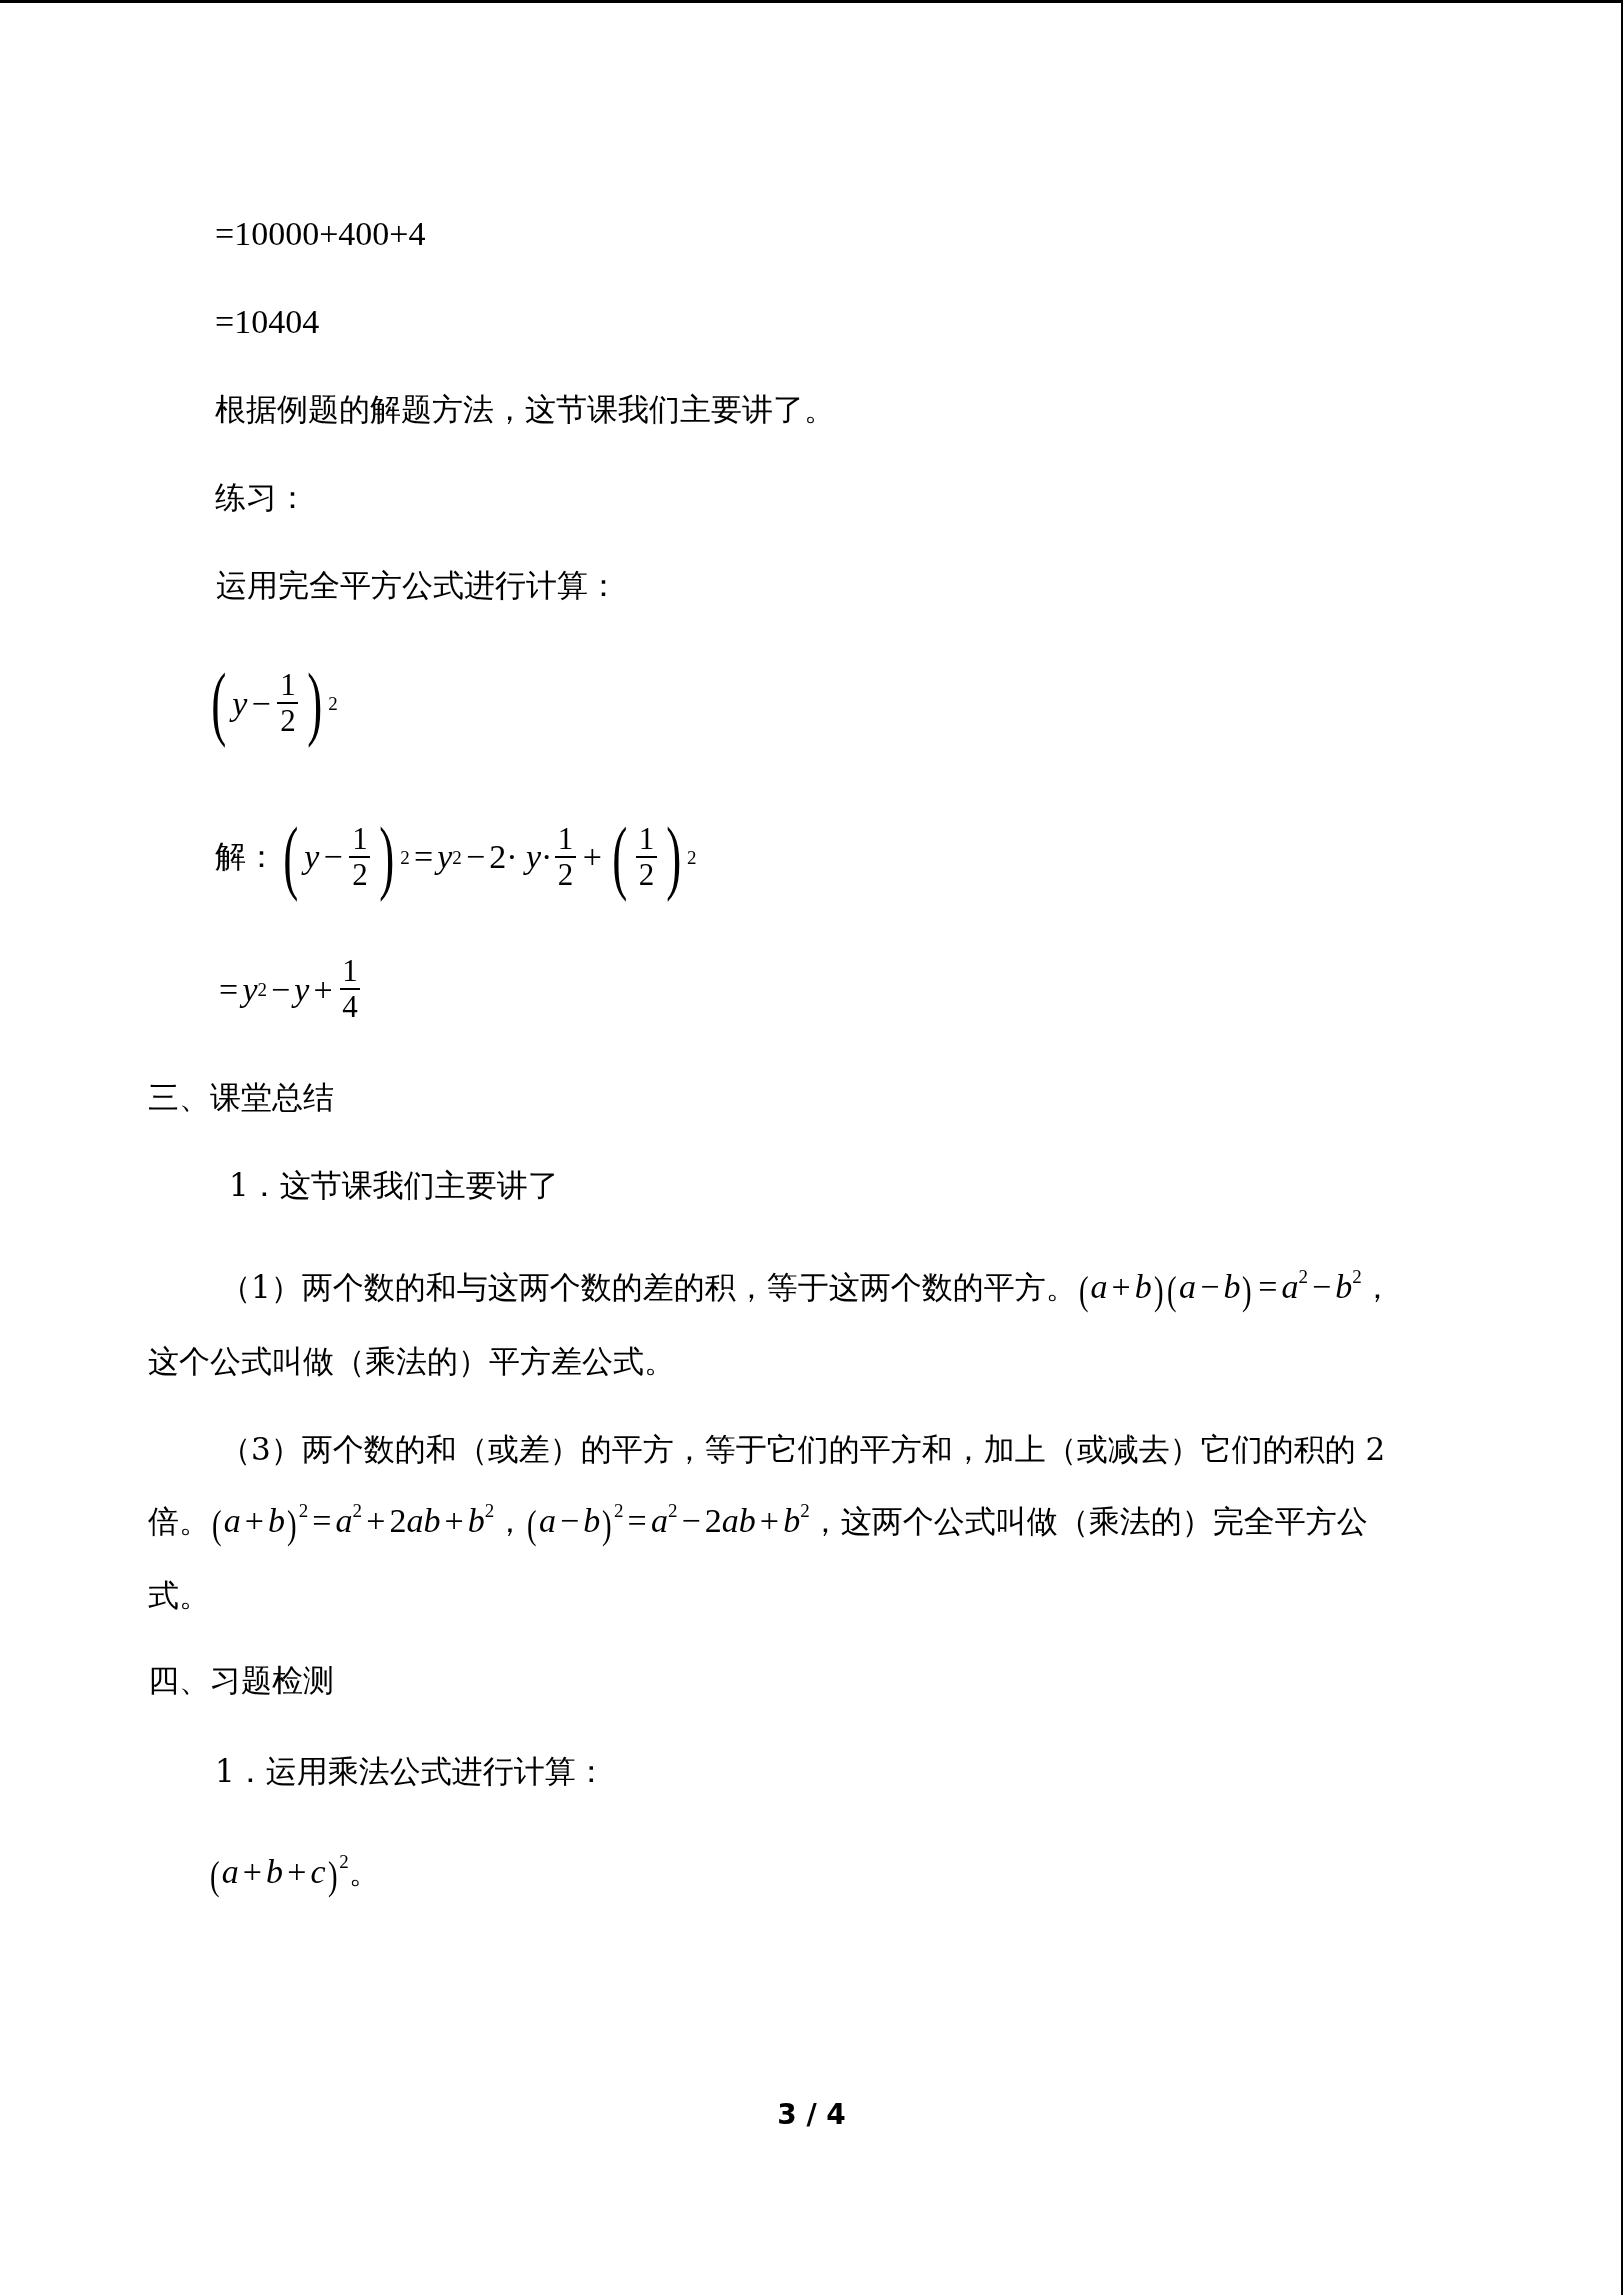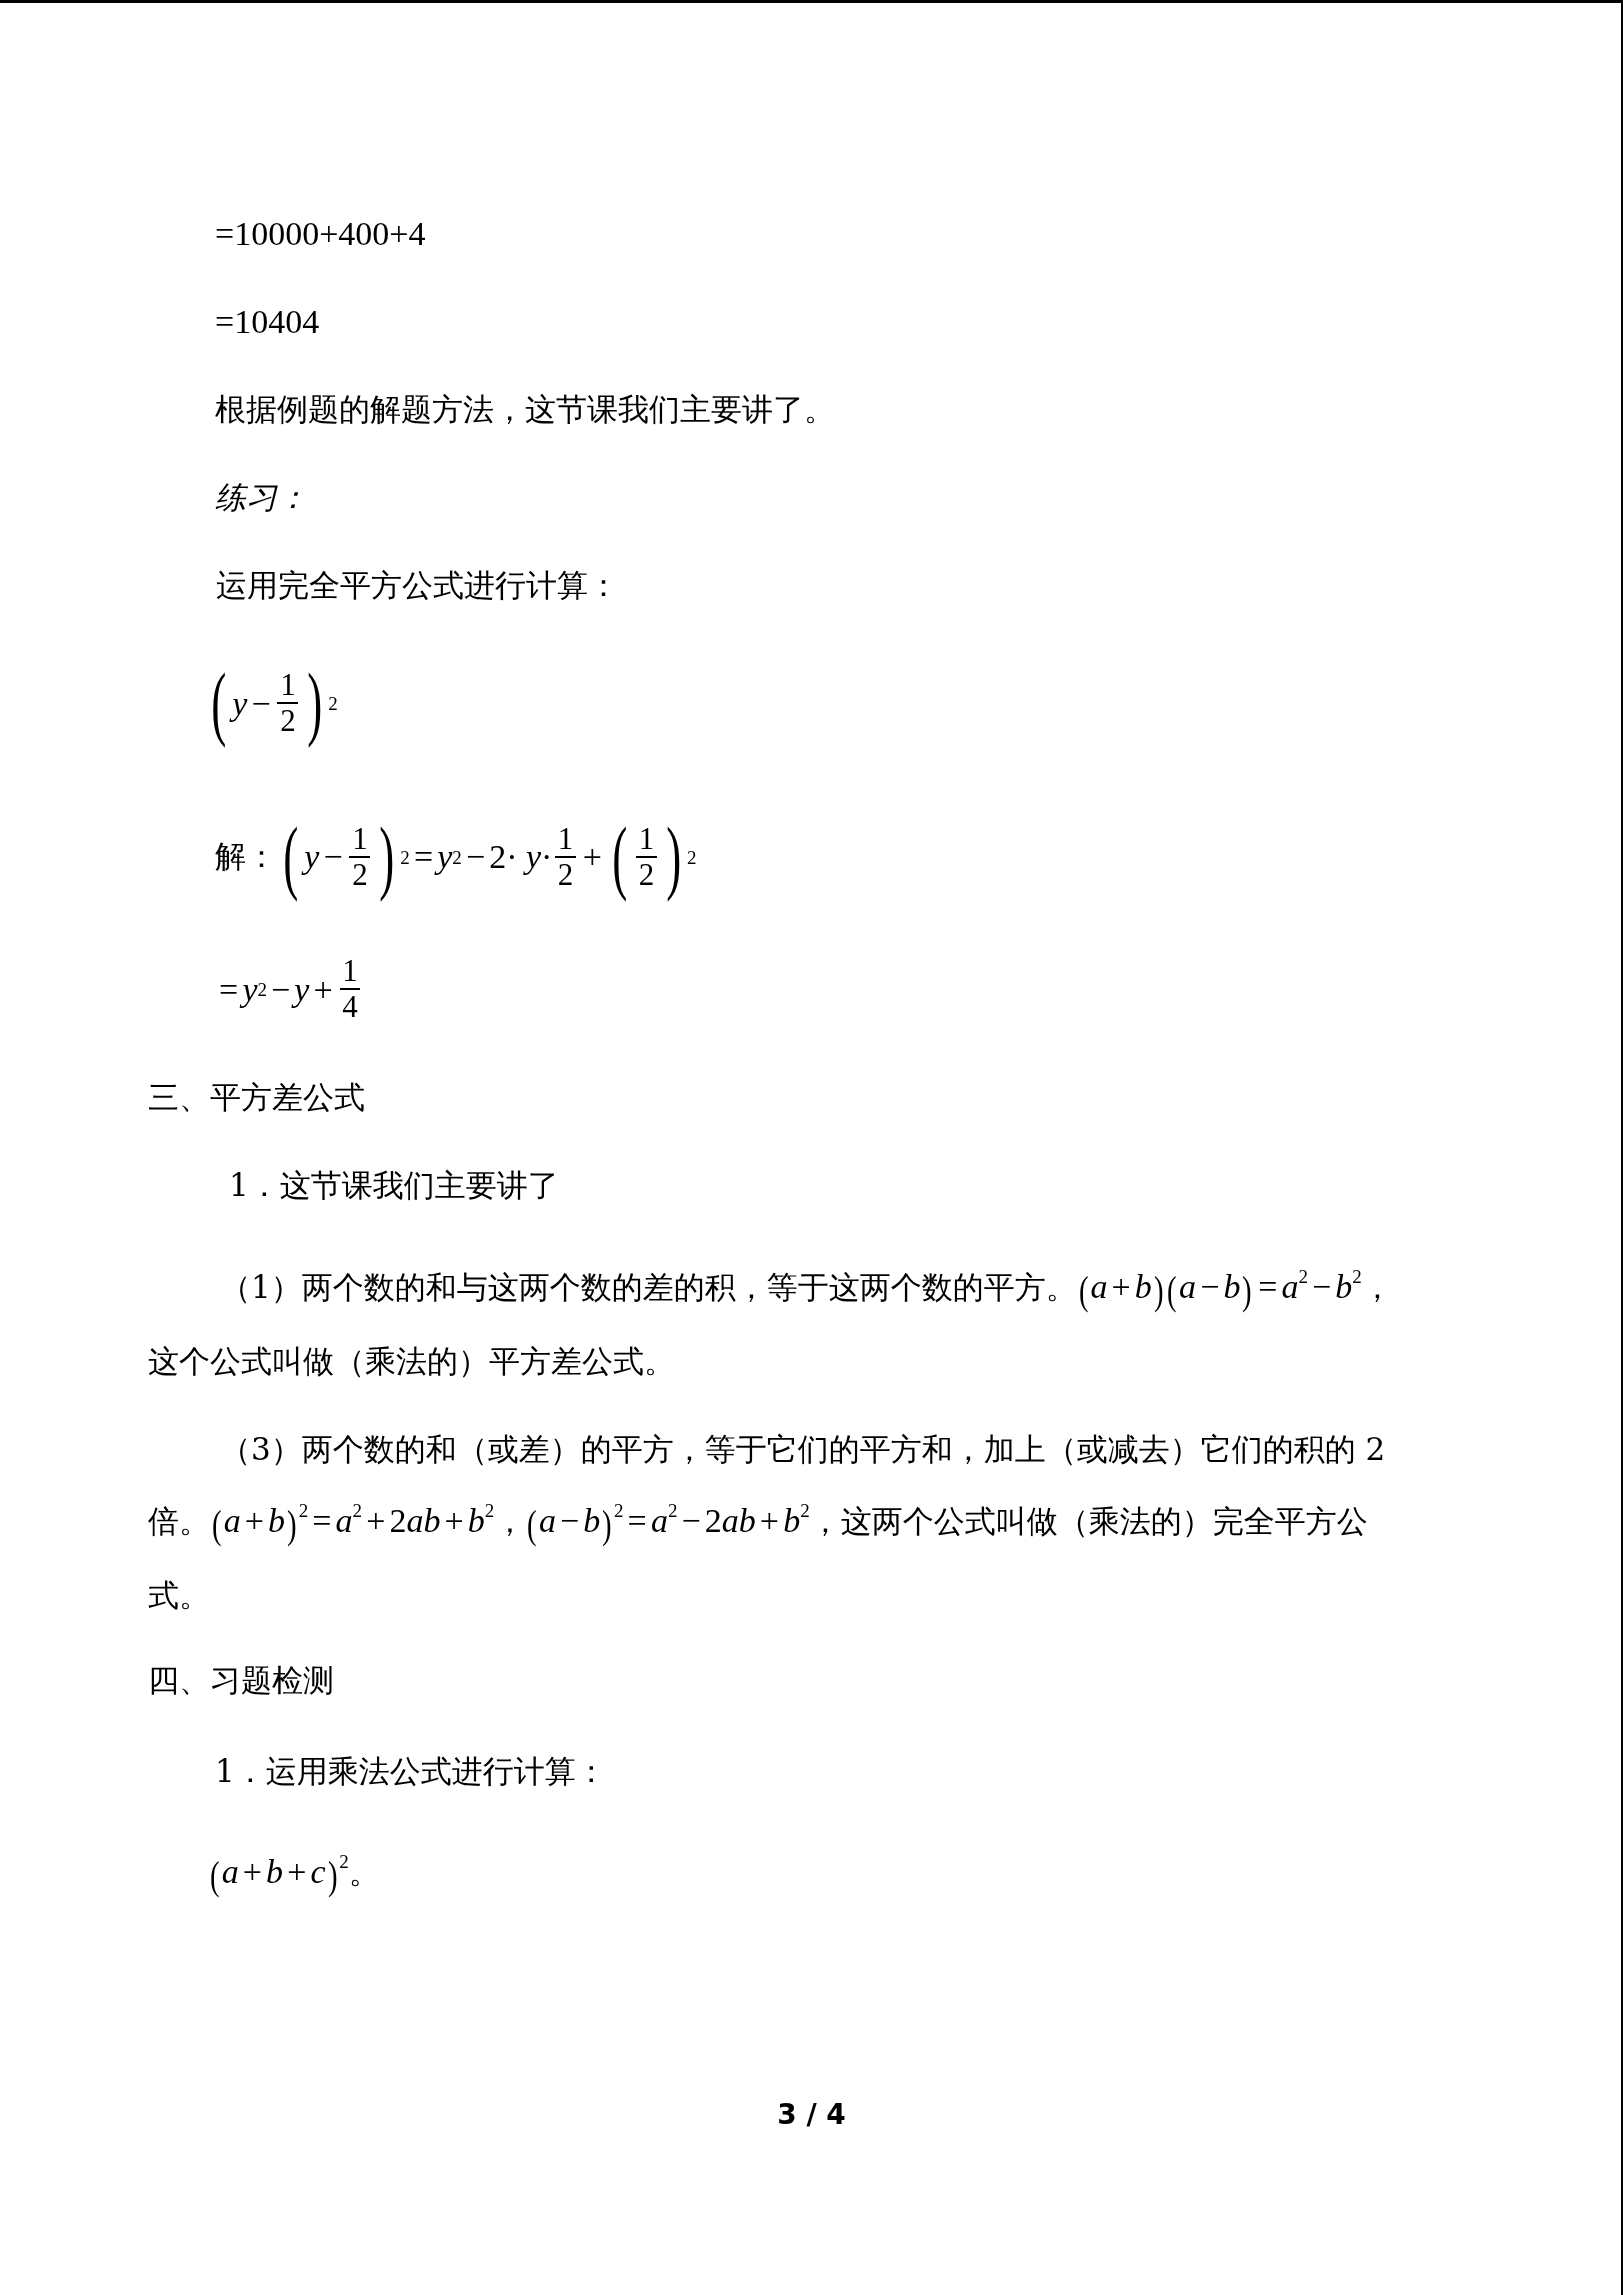--- a/index.html
+++ b/index.html
@@ -36,21 +36,21 @@
 </style>
 </head>
 <body>
 
 <div class="top-border"></div>
 <div class="right-border"></div>
 
 <div class="line math" style="left:215px; top:213px;">=10000+400+4</div>
 <div class="line math" style="left:215px; top:301px;">=10404</div>
 <div class="line" style="left:215px; top:389px;">根据例题的解题方法，这节课我们主要讲了。</div>
-<div class="line" style="left:215px; top:477px;font-style:italic;">练习：</div>
+<div class="line" style="left:215px; top:477px;">练习：</div>
 <div class="line" style="left:216px; top:565px;">运用完全平方公式进行计算：</div>
 
 <div class="line math" style="left:205px; top:658px; line-height:89px;">
   <span class="expr">
     <span class="bigparen">(</span>
     <span class="mi">y</span>
       <span class="op">−</span>
     <span class="frac">
         <span class="num">1</span>
         <span class="den">2</span>
@@ -95,21 +95,21 @@
     <span class="op">−</span>
       <span class="mi">y</span>
       <span class="op">+</span>
     <span class="frac">
         <span class="num">1</span>
         <span class="den">4</span>
       </span>
   </span>
 </div>
 
-<div class="line" style="left:148px; top:1077px;">三、平方差公式</div>
+<div class="line" style="left:148px; top:1077px;">三、课堂总结</div>
 <div class="line" style="left:229px; top:1165px;text-align:right;">1．这节课我们主要讲了</div>
 
 <div class="line" style="left:220px; top:1256px;">
   <span>（1）两个数的和与这两个数的差的积，等于这两个数的平方。</span><span class="math"><span class="midparen">(</span><span class="mi">a</span><span class="op">+</span><span class="mi">b</span><span class="midparen">)</span><span class="midparen">(</span><span class="mi">a</span><span class="op">−</span><span class="mi">b</span><span class="midparen">)</span><span class="op">=</span><span class="mi">a</span><span class="sup">2</span><span class="op">−</span><span class="mi">b</span><span class="sup">2</span></span><span>，</span>
 </div>
 <div class="line" style="left:148px; top:1341px;">这个公式叫做（乘法的）平方差公式。</div>
 
 <div class="line" style="left:220px; top:1429px;">（3）两个数的和（或差）的平方，等于它们的平方和，加上（或减去）它们的积的 2</div>
 <div class="line" style="left:148px; top:1490px;">
   <span>倍。</span><span class="math"><span class="midparen">(</span><span class="mi">a</span><span class="op">+</span><span class="mi">b</span><span class="midparen">)</span><span class="sup">2</span><span class="op">=</span><span class="mi">a</span><span class="sup">2</span><span class="op">+</span>2<span class="mi">ab</span><span class="op">+</span><span class="mi">b</span><span class="sup">2</span></span><span>，</span><span class="math"><span class="midparen">(</span><span class="mi">a</span><span class="op">−</span><span class="mi">b</span><span class="midparen">)</span><span class="sup">2</span><span class="op">=</span><span class="mi">a</span><span class="sup">2</span><span class="op">−</span>2<span class="mi">ab</span><span class="op">+</span><span class="mi">b</span><span class="sup">2</span></span><span>，这两个公式叫做（乘法的）完全平方公</span>

